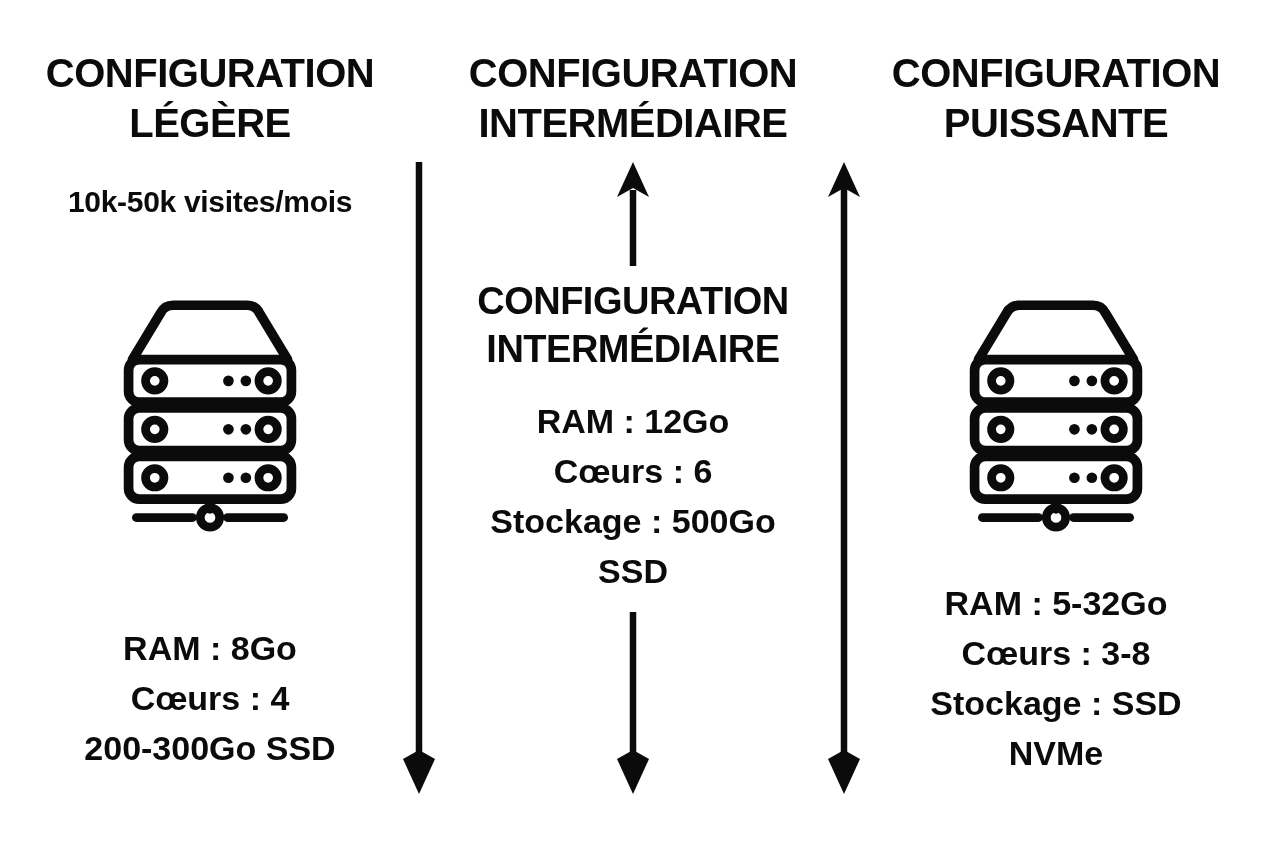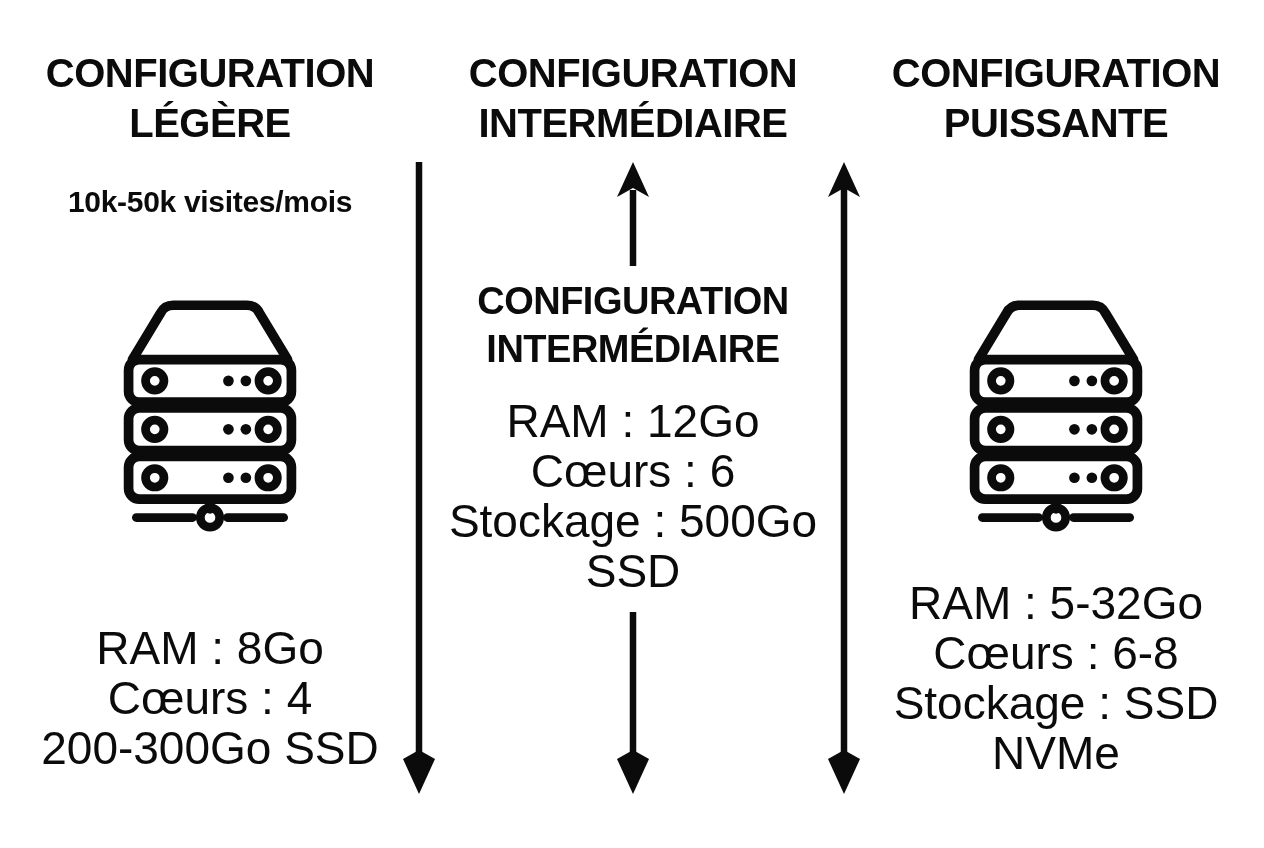--- a/index.html
+++ b/index.html
@@ -37,23 +37,23 @@
     font-weight: 700;
     letter-spacing: -0.3px;
   }
   .heading {
     font-size: 38px;
     line-height: 48px;
     font-weight: 700;
     letter-spacing: -0.5px;
   }
   .specs {
-    font-size: 46px;
+    font-size: 34px;
     line-height: 50px;
-    font-weight: 400;
+    font-weight: 700;
   }
   svg.arrow, svg.server {
     position: absolute;
     display: block;
   }
 </style>
 </head>
 <body>
 
 <div class="diagram">
@@ -120,21 +120,21 @@
 
   <div class="block title" style="left:862px; top:48px; width:388px;">
     <div>CONFIGURATION</div>
     <div>PUISSANTE</div>
   </div>
   <svg class="server" style="left:964px; top:282px;" width="184" height="252" viewBox="0 0 184 260">
     <use href="#srv"></use>
   </svg>
   <div class="block specs" style="left:854px; top:578px; width:404px;">
     <div>RAM : 5-32Go</div>
-    <div>Cœurs : 6-8</div>
+    <div>Cœurs : 3-8</div>
     <div>Stockage : SSD</div>
     <div>NVMe</div>
   </div>
 
   <svg class="arrow" style="left:399px; top:162px;" width="40" height="634" viewBox="0 0 40 634">
     <line x1="20" y1="0" x2="20" y2="600" stroke="#0b0b0b" stroke-width="6.5"></line>
     <polygon points="4,597 20,632 36,597 20,588" fill="#0b0b0b"></polygon>
   </svg>
 
   <svg class="arrow" style="left:613px; top:160px;" width="40" height="108" viewBox="0 0 40 108">

